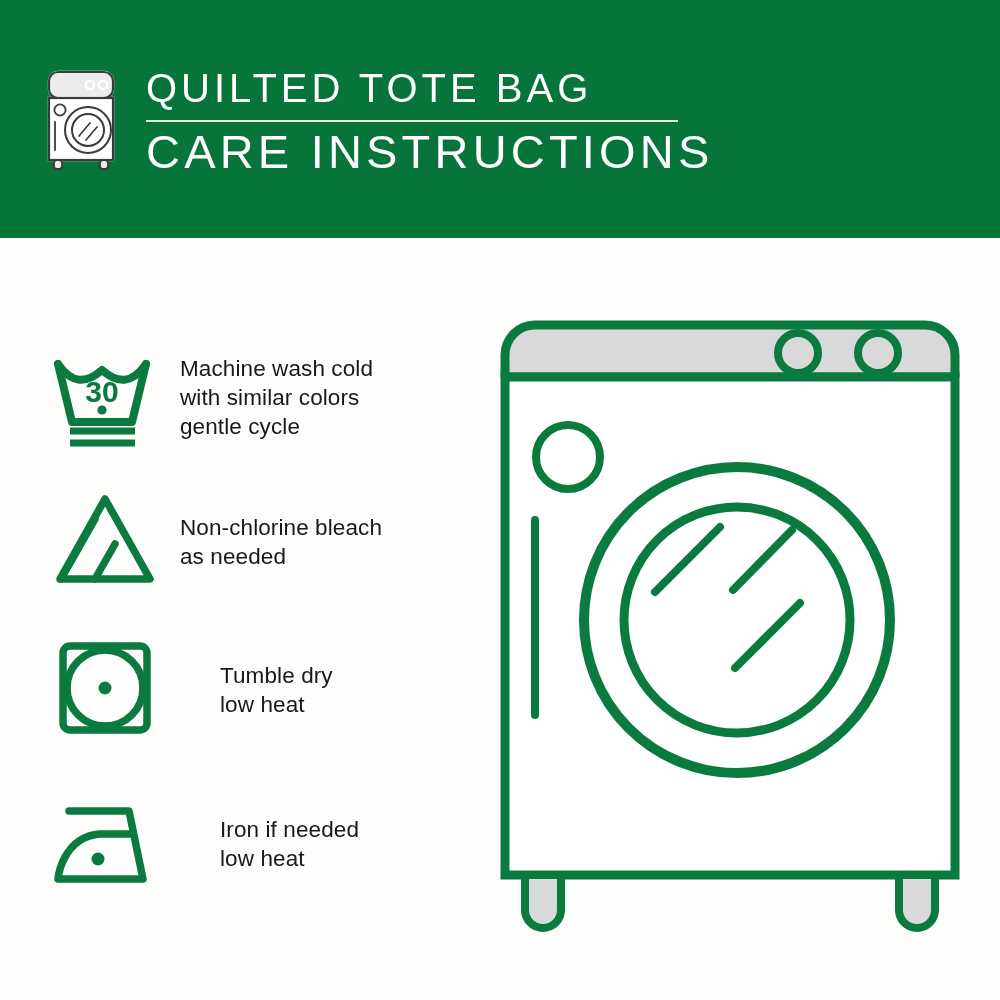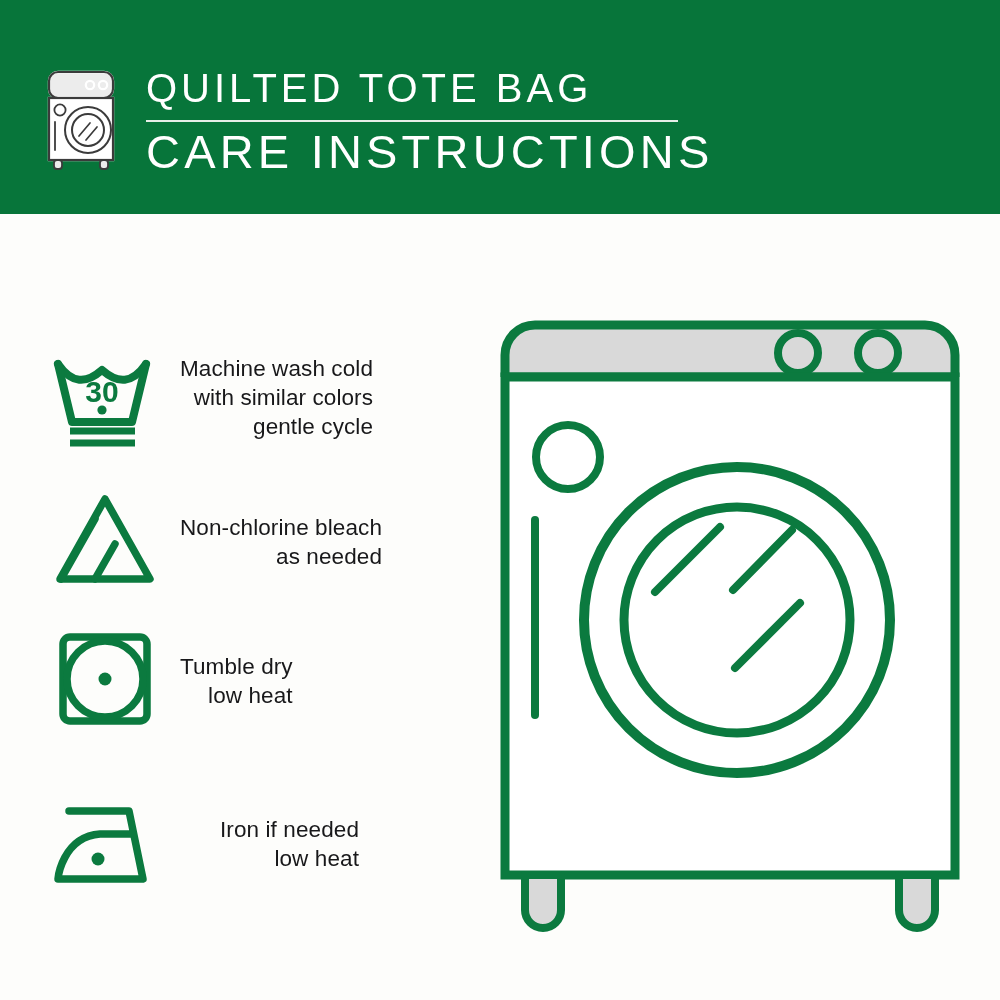--- a/index.html
+++ b/index.html
@@ -13,21 +13,21 @@
     font-family: "Liberation Sans", sans-serif;
     overflow: hidden;
     position: relative;
   }
 
   
   #header {
     position: absolute;
     left: 0; top: 0;
     width: 1000px;
-    height: 214px;
+    height: 238px;
     background: #07753a;
     overflow: hidden;
   }
   #header-logo {
     position: absolute;
     left: 44px;
     top: 68px;
     width: 82px;
     height: 104px;
   }
@@ -69,21 +69,20 @@
     top: 238px;
     width: 470px;
     height: 762px;
   }
   .care-row {
     position: absolute;
     left: 50px;
     width: 420px;
     display: flex;
     align-items: flex-start;
-    text-align: right;
   }
   .care-icon {
     width: 110px;
     height: 110px;
     flex: 0 0 110px;
     display: block;
   }
   .care-text {
     margin-left: 20px;
     color: #18181a;
@@ -91,21 +90,21 @@
     line-height: 29px;
     font-weight: 400;
     font-family: "Liberation Sans", sans-serif;
     letter-spacing: 0.1px;
     padding-top: 2px;
   }
   .care-text div { white-space: nowrap; }
 
   #care-row-0 { top: 108px; }
   #care-row-1 { top: 249px; }
-  #care-row-2 { top: 386px; }
+  #care-row-2 { top: 395px; gap: 40px; }
   #care-row-3 { top: 551px; gap: 40px; }
 
   #care-row-0 .care-text { padding-top: 8px; }
   #care-row-1 .care-text { padding-top: 26px; }
   #care-row-2 .care-text { padding-top: 28px; }
   #care-row-3 .care-text { padding-top: 26px; }
 
   
   #washer-illustration {
     position: absolute;

